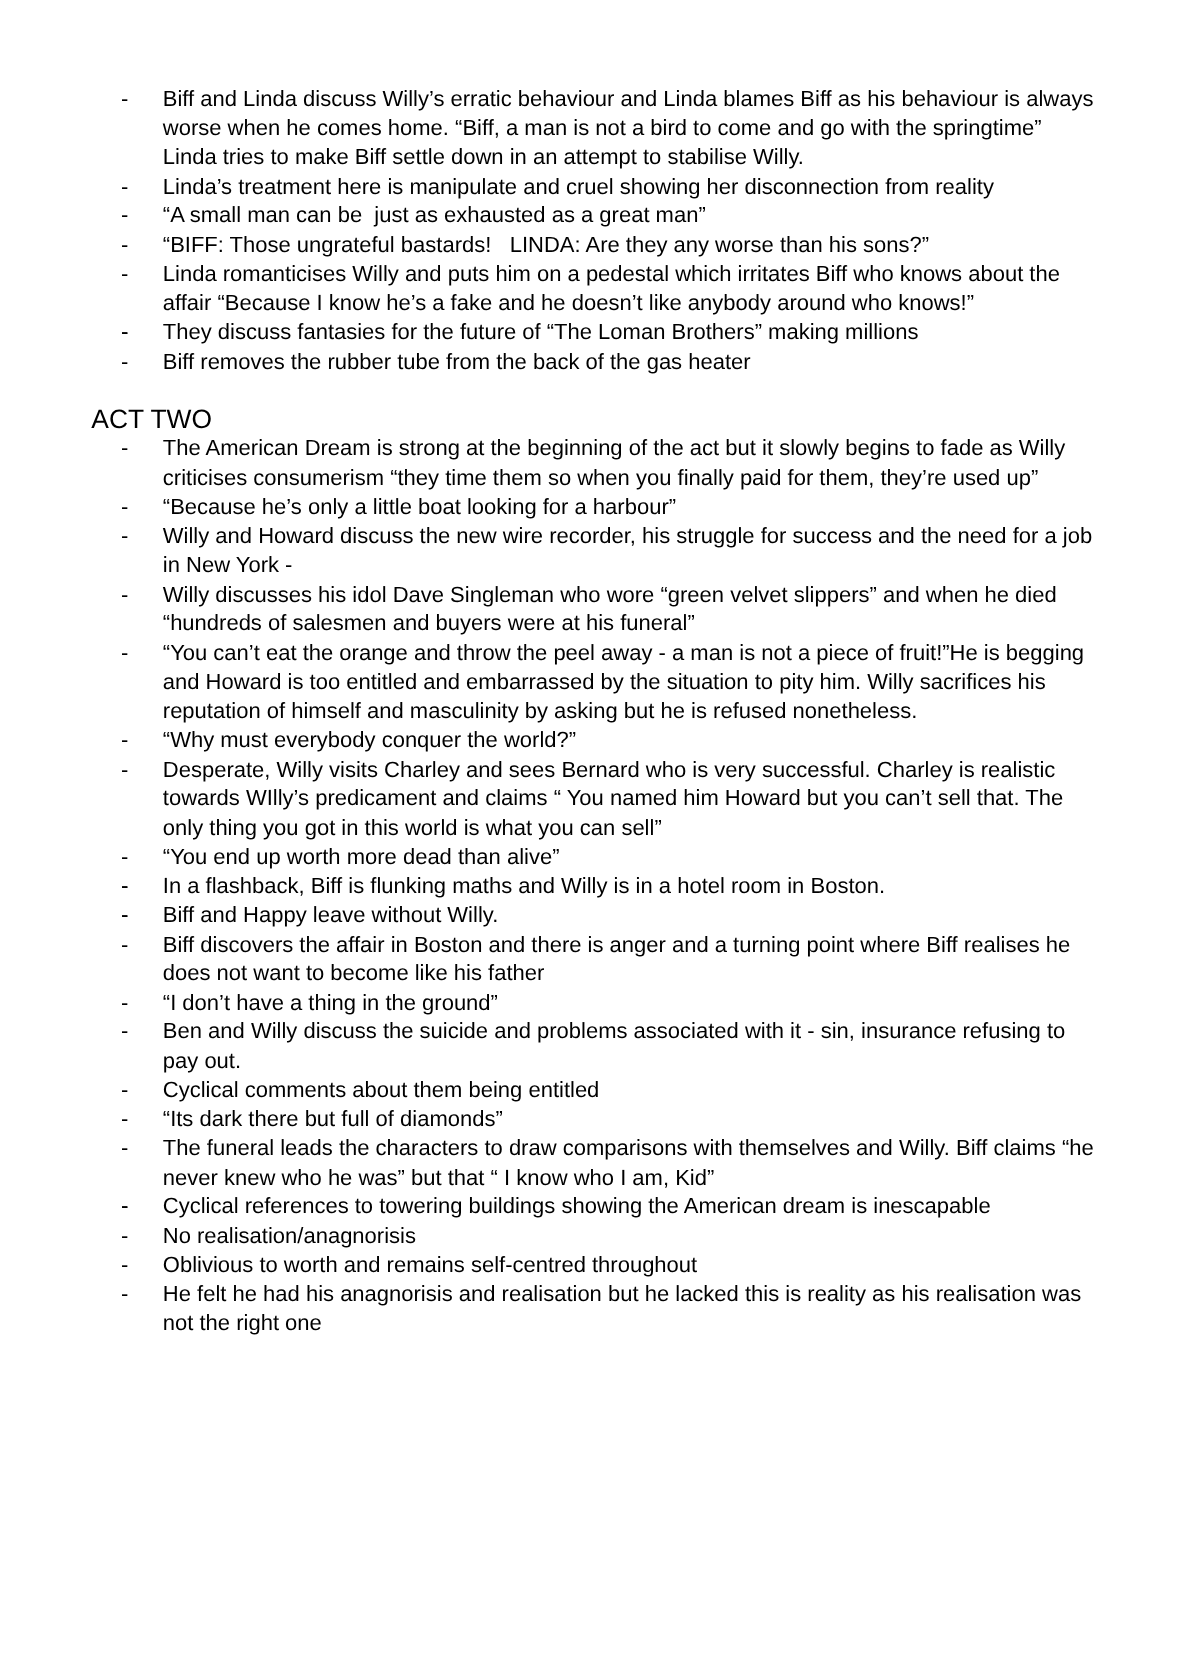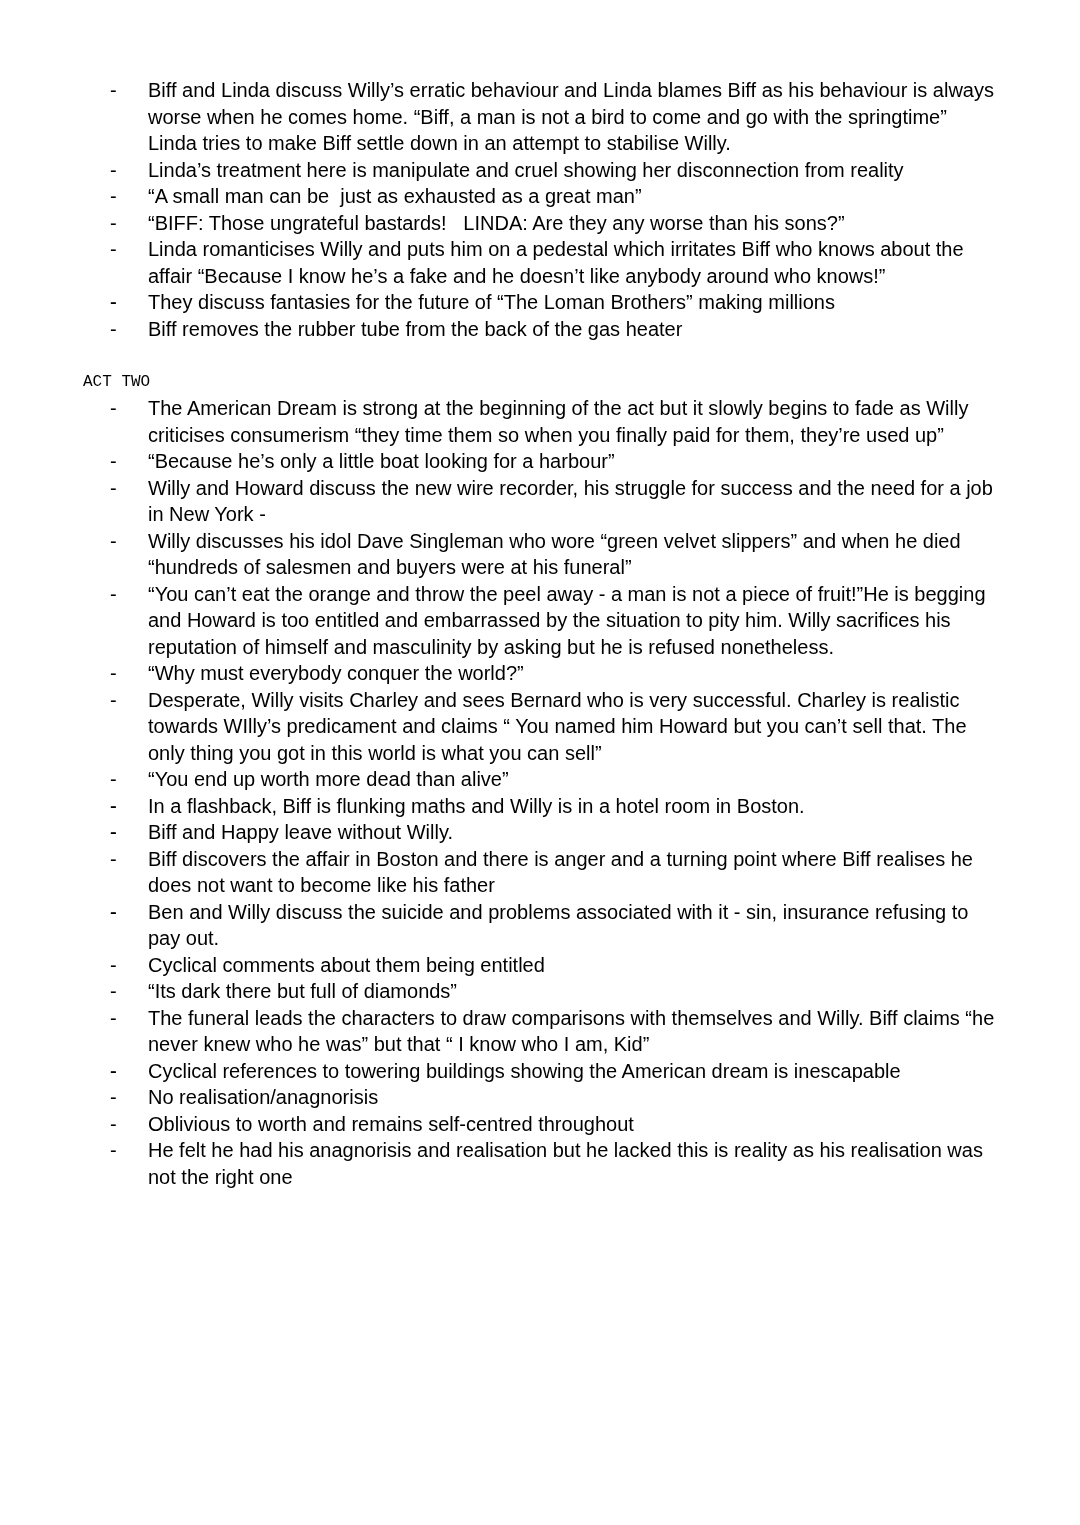--- a/index.html
+++ b/index.html
@@ -18,26 +18,25 @@
     box-sizing: border-box;
     width: 1080px;
     min-height: 1525px;
     padding: 77px 83px 40px 83px;
     font-size: 20px;
     line-height: 26.5px;
     background: #ffffff;
   }
   section { margin: 0; padding: 0; }
   .heading {
-    font-size: 16px;
+    font-size: 24px;
     font-weight: 400;
     line-height: 26.5px;
     margin: 26.5px 0 0 0;
     padding: 0;
-    font-family: Liberation Mono, monospace;
   }
   ul.bullets {
     list-style: none;
     margin: 0;
     padding: 0;
   }
   ul.bullets > li {
     position: relative;
     padding-left: 65px;
     margin: 0;
@@ -78,21 +77,21 @@
       <li><span class="dash">-</span><span class="btext">Willy discusses his idol Dave Singleman who wore “green velvet slippers” and when he died “hundreds of salesmen and buyers were at his funeral”</span></li>
       <li><span class="dash">-</span><span class="btext">“You can’t eat the orange and throw the peel away - a man is not a piece of fruit!”He is begging and Howard is too entitled and embarrassed by the situation to pity him. Willy sacrifices his reputation of himself and masculinity by asking but he is refused nonetheless.</span></li>
       <li><span class="dash">-</span><span class="btext">“Why must everybody conquer the world?”</span></li>
       <li><span class="dash">-</span><span class="btext">Desperate, Willy visits Charley and sees Bernard who is very successful. Charley is realistic towards WIlly’s predicament and claims “ You named him Howard but you can’t sell that. The only thing you got in this world is what you can sell”</span></li>
       <li><span class="dash">-</span><span class="btext">“You end up worth more dead than alive”</span></li>
       <li><span class="dash">-</span></li>
       <li><span class="dash">-</span><span class="btext">In a flashback, Biff is flunking maths and Willy is in a hotel room in Boston.</span></li>
       <li><span class="dash">-</span></li>
       <li><span class="dash">-</span><span class="btext">Biff and Happy leave without Willy.</span></li>
       <li><span class="dash">-</span><span class="btext">Biff discovers the affair in Boston and there is anger and a turning point where Biff realises he does not want to become like his father</span></li>
-      <li><span class="dash">-</span></li>
+      <li><span class="dash">-</span><span class="btext">“I don’t have a thing in the ground”</span></li>
       <li><span class="dash">-</span><span class="btext">Ben and Willy discuss the suicide and problems associated with it - sin, insurance refusing to pay out.</span></li>
       <li><span class="dash">-</span><span class="btext">Cyclical comments about them being entitled</span></li>
       <li><span class="dash">-</span><span class="btext">“Its dark there but full of diamonds”</span></li>
     </ul>
   </section>
 
   <section>
     <ul class="bullets">
       <li><span class="dash">-</span><span class="btext">The funeral leads the characters to draw comparisons with themselves and Willy. Biff claims “he never knew who he was” but that “ I know who I am, Kid”</span></li>
       <li><span class="dash">-</span></li>

